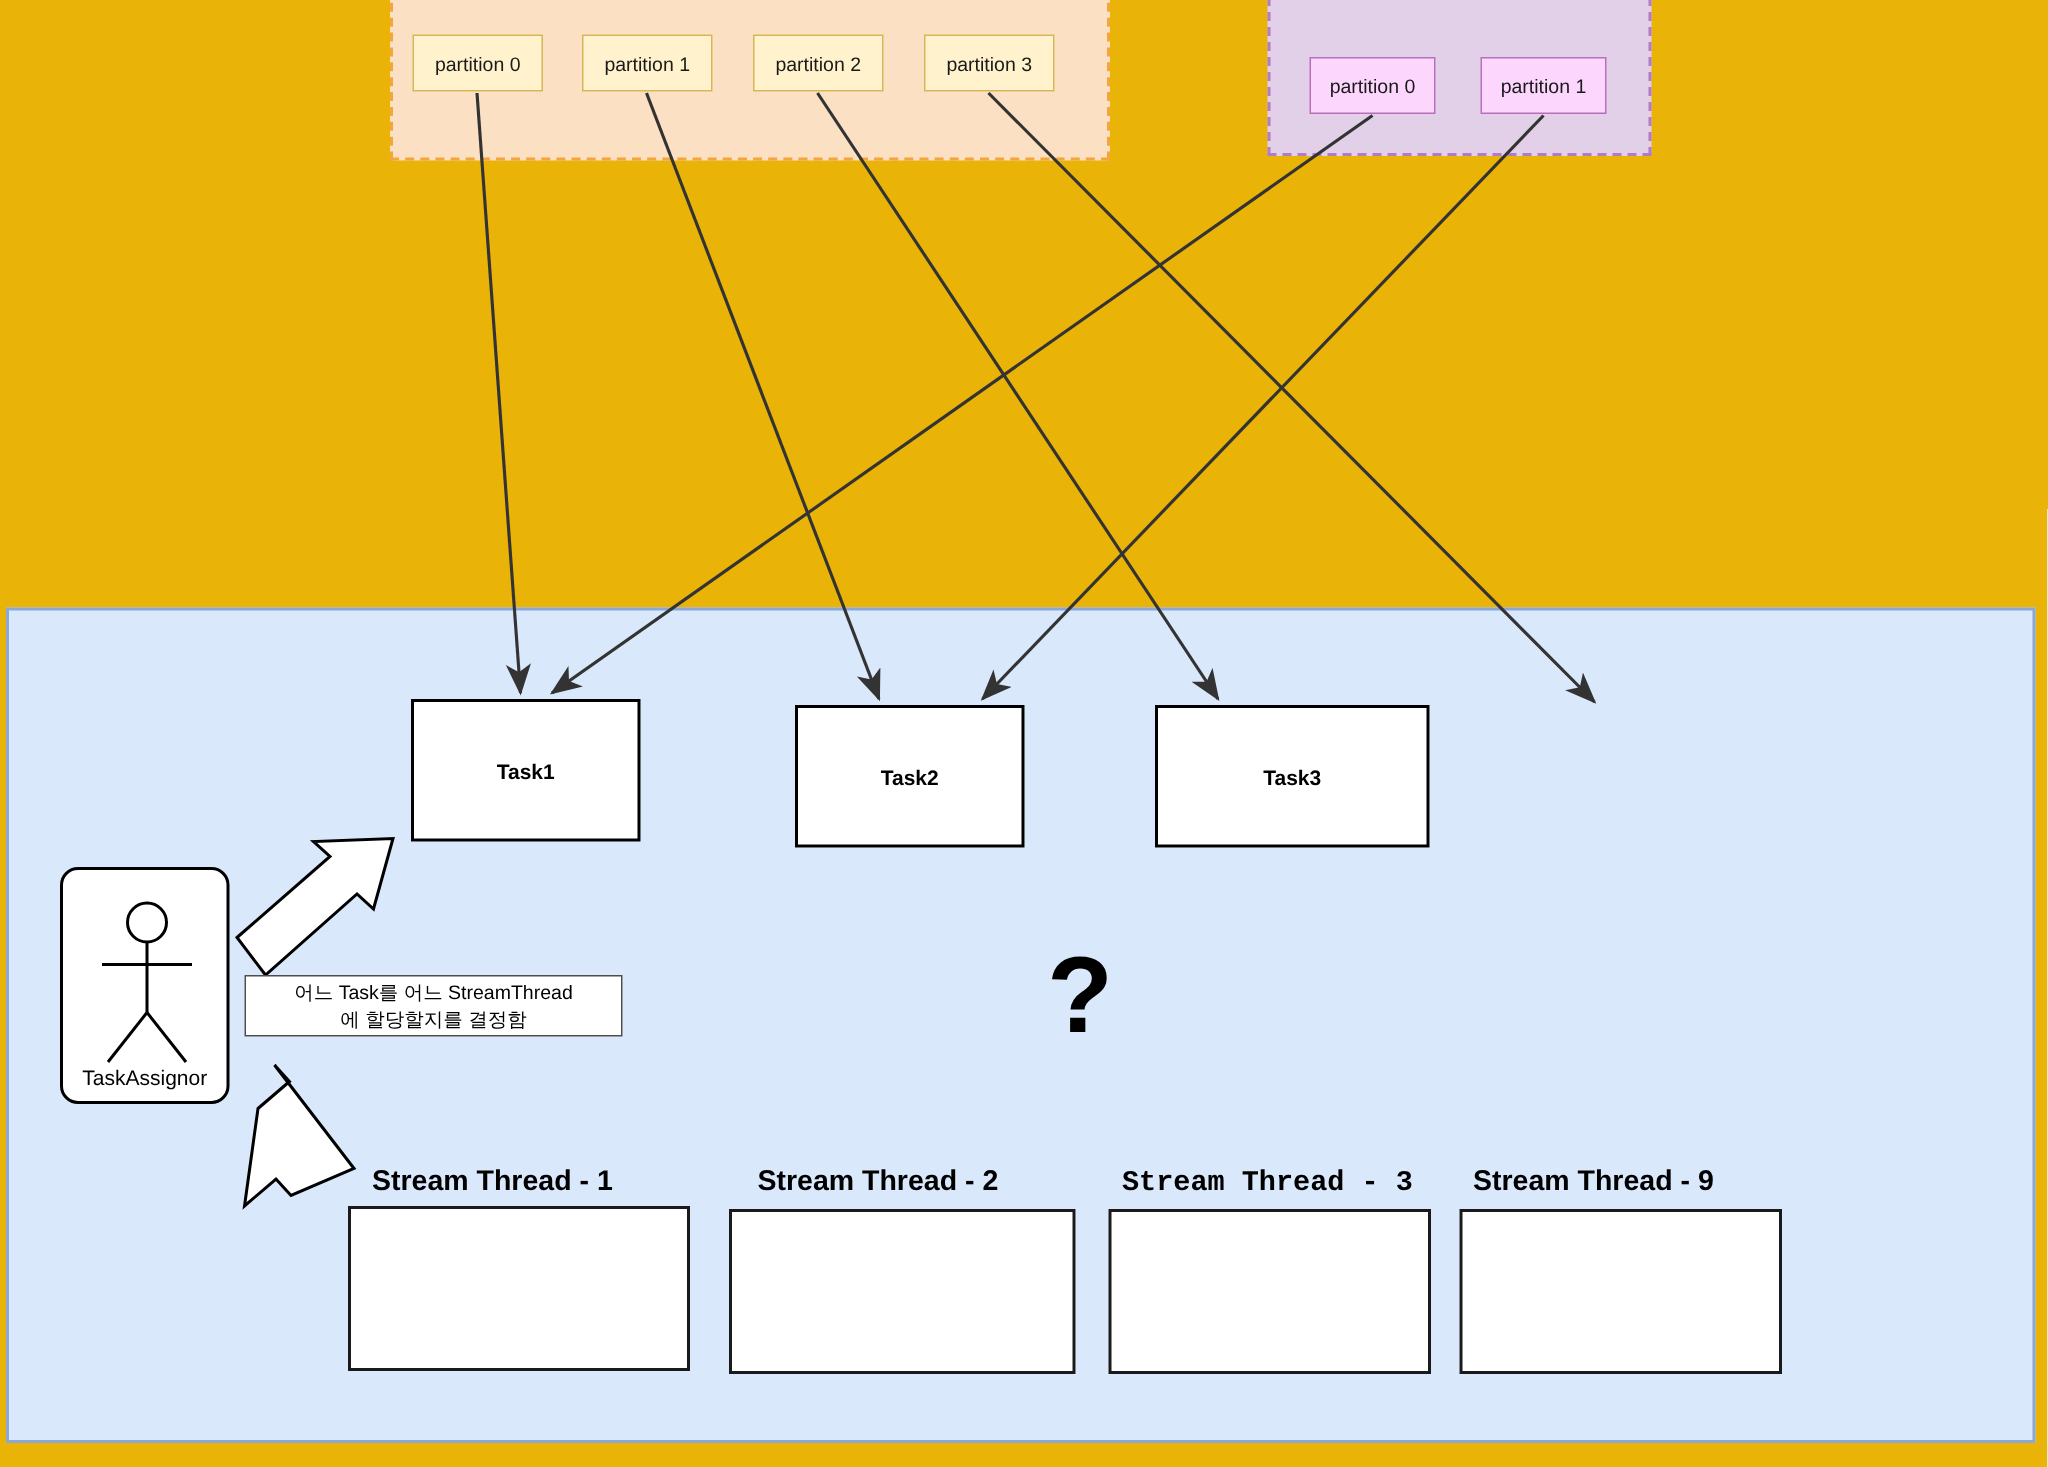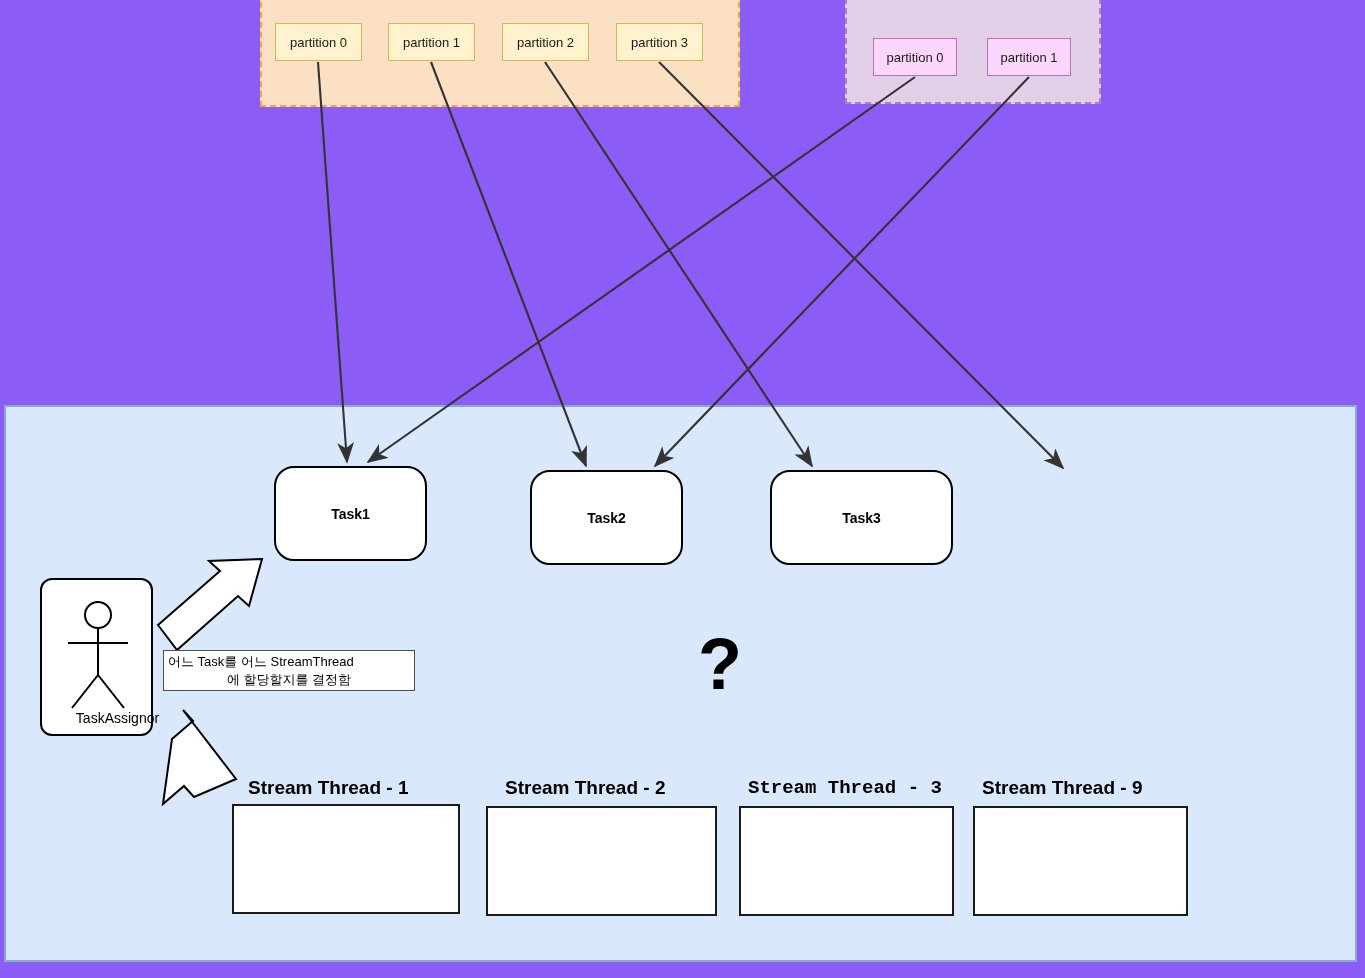--- a/index.html
+++ b/index.html
@@ -8,21 +8,21 @@
     padding: 0;
     background: #ffffff;
   }
   body {
     font-family: "Liberation Sans", sans-serif;
   }
   #canvas {
     position: relative;
     width: 1365px;
     height: 978px;
-    background: #8b5cf6;
+    background: #eab308;
     overflow: hidden;
   }
 
   
   .topic-box {
     position: absolute;
     box-sizing: border-box;
   }
   .topic-a {
     left: 260px;
@@ -100,41 +100,40 @@
     letter-spacing: -0.5px;
     pointer-events: none;
   }
 
   
   .task {
     position: absolute;
     box-sizing: border-box;
     background: #ffffff;
     border: 2px solid #000000;
-    border-radius: 20px;
+    border-radius: 0;
     display: flex;
     align-items: center;
     justify-content: center;
     font-size: 14px;
     font-weight: bold;
     color: #000;
   }
 
   
   .actor {
     position: absolute;
     left: 40px;
     top: 578px;
     width: 113px;
     height: 158px;
     box-sizing: border-box;
     background: #ffffff;
     border: 2px solid #000000;
     border-radius: 12px;
-    padding-left: 21px;
   }
   .actor svg { position: absolute; left: 0; top: 0; }
   .actor-label {
     position: absolute;
     bottom: 8px;
     width: 100%;
     text-align: center;
     font-size: 14px;
     color: #000;
   }
@@ -147,21 +146,21 @@
     width: 252px;
     box-sizing: border-box;
     background: #ffffff;
     border: 1.5px solid #4d4d4d;
     padding: 2px 4px;
     font-size: 13px;
     line-height: 1.35;
     color: #000;
     text-align: center;
   }
-  .note .line1 { text-align: left; }
+  .note .line1 { text-align: center; }
   .note .line2 { text-align: center; }
 
   
   .qmark {
     position: absolute;
     left: 698px;
     top: 628px;
     font-size: 72px;
     font-weight: bold;
     color: #000;

